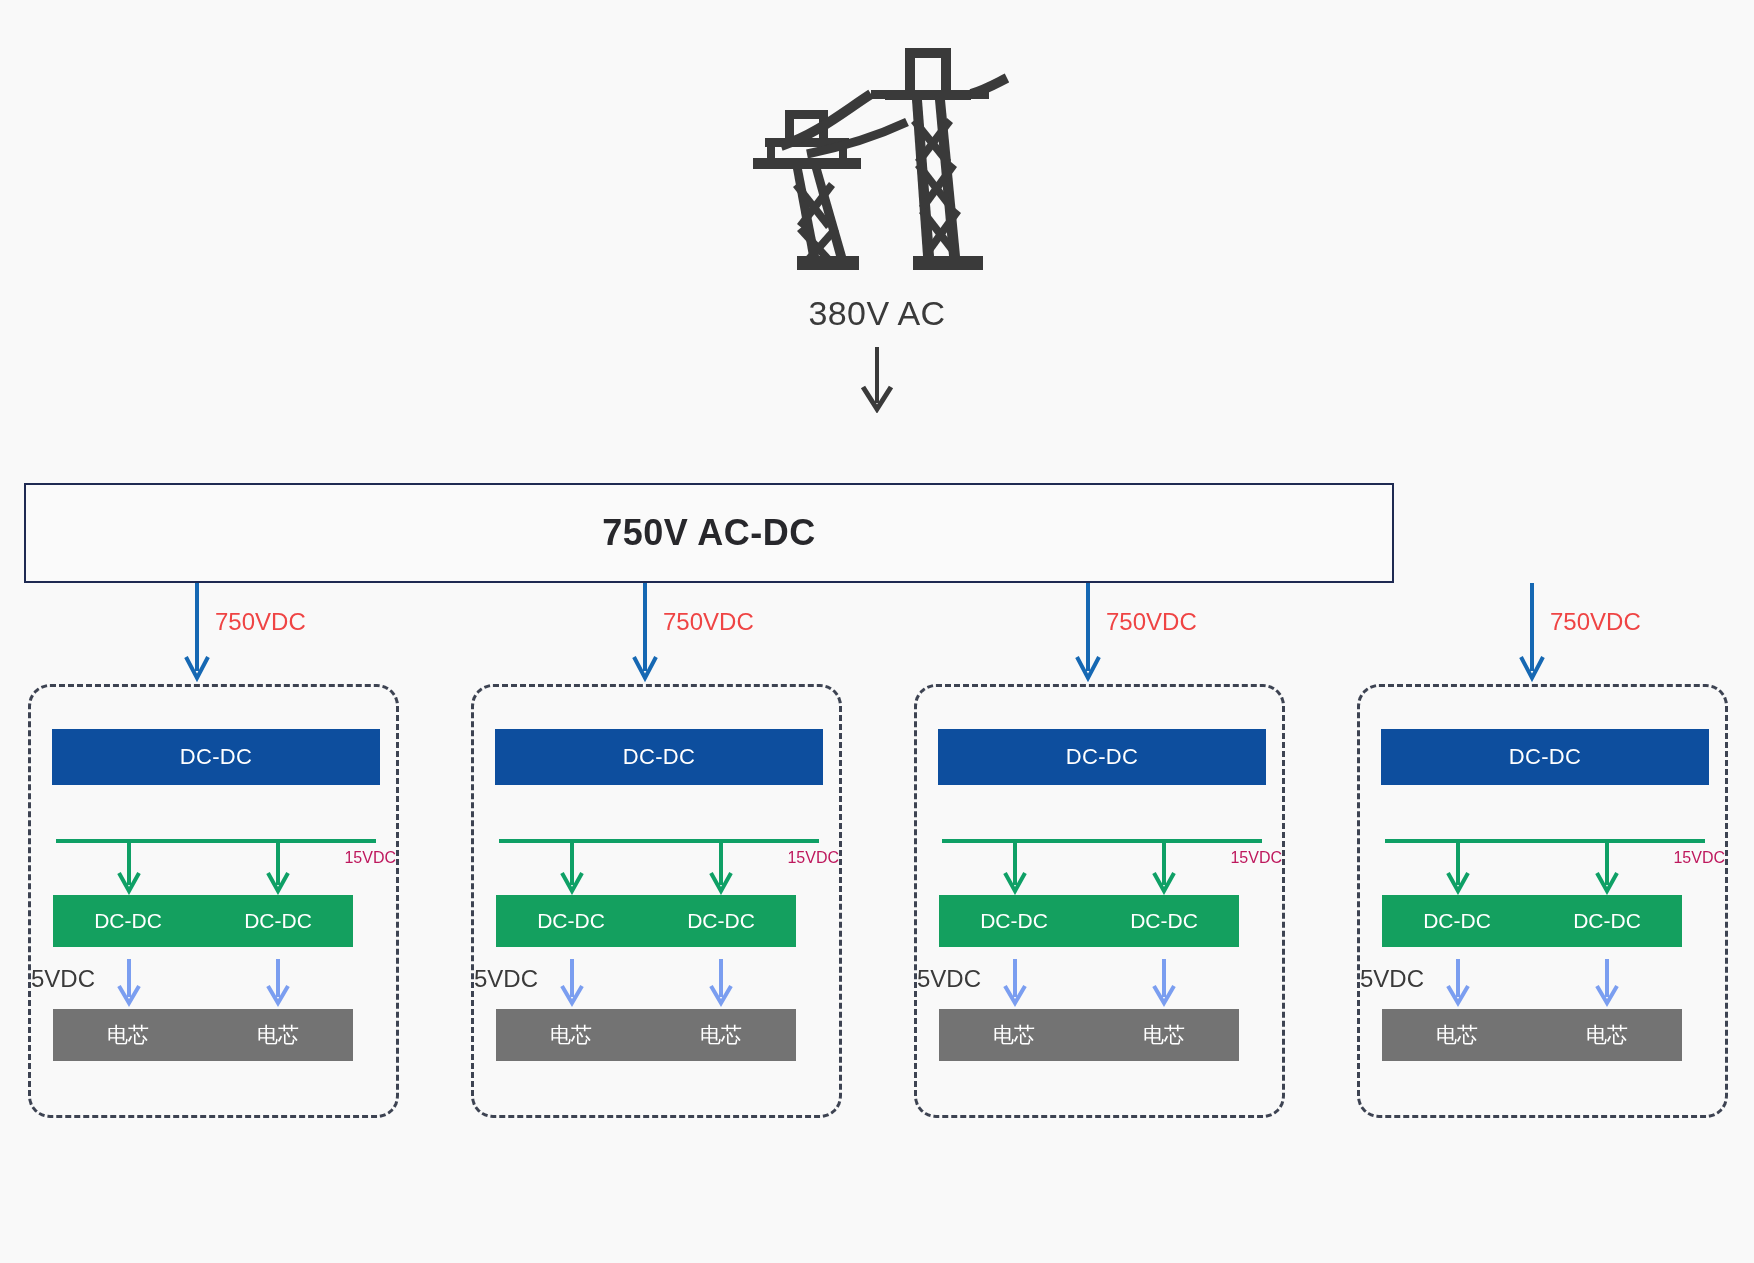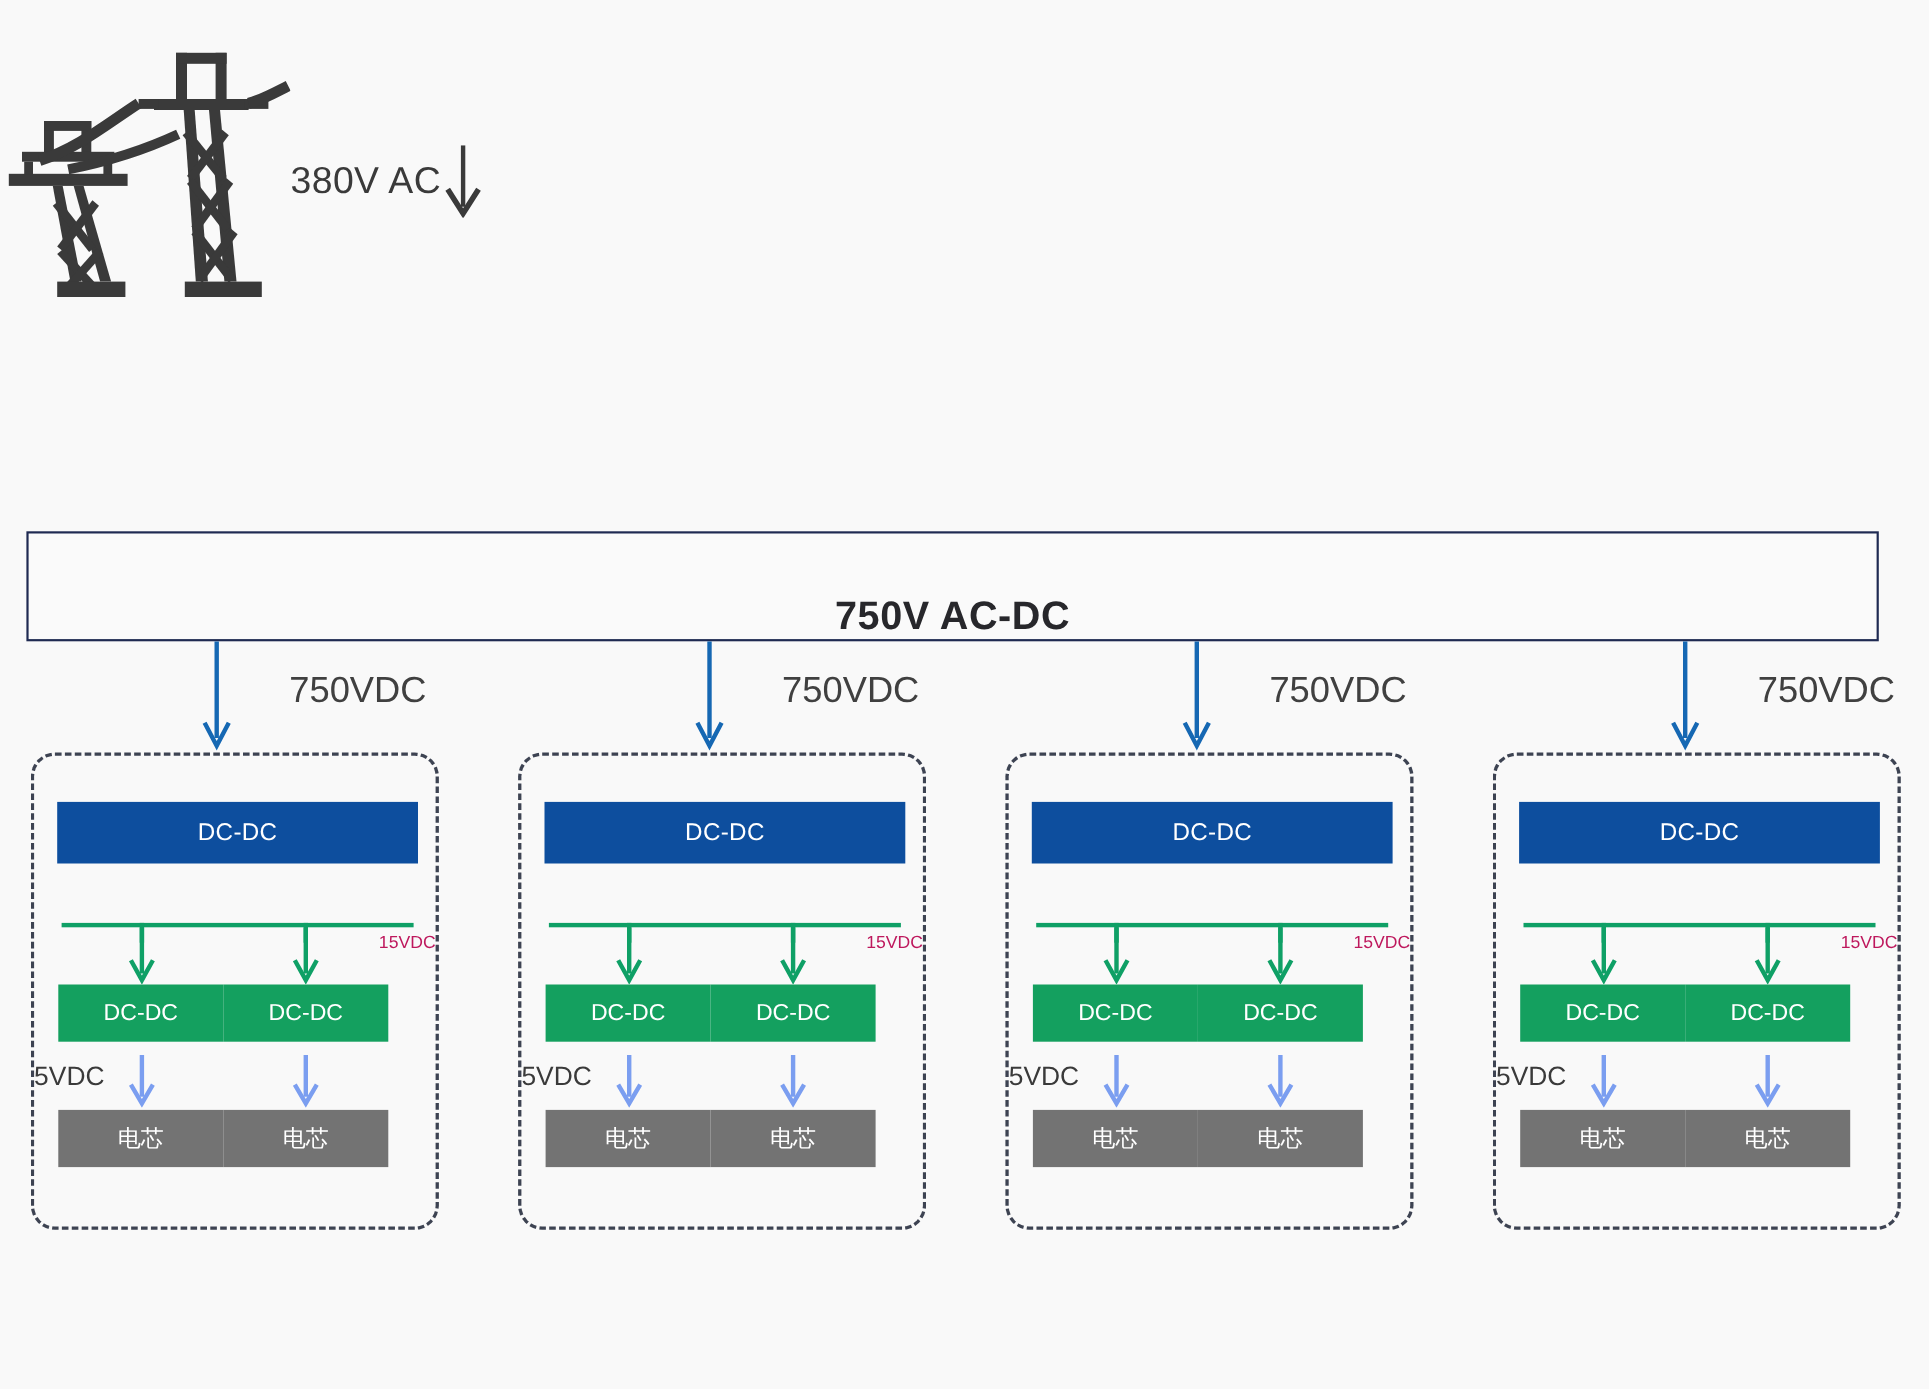--- a/index.html
+++ b/index.html
@@ -7,53 +7,53 @@
     width:1754px;height:1263px;
     background:#f9f9f9;
     font-family:"Liberation Sans","DejaVu Sans",sans-serif;
     position:relative;overflow:hidden;
   }
   .stage{position:absolute;inset:0;}
 
   
   .source{
     position:absolute;left:0;right:0;top:34px;
-    display:flex;align-items:center;
+    display:flex;flex-direction:column;align-items:center;
   }
   .tower-icon{width:264px;height:248px;display:block;}
   .source-label{
     margin-top:12px;
     font-size:34px;color:#3a3a3a;letter-spacing:.4px;
     font-weight:400;
   }
   .main-arrow{margin-top:14px;}
 
   
   .acdc-bar{
-    position:absolute;left:24px;top:483px;width:1684px;height:100px;
+    position:absolute;left:24px;top:483px;width:1370px;height:100px;
     box-sizing:border-box;
     border:2px solid #1f2a52;
     background:#fafafa;
-    display:flex;align-items:flex-end;justify-content:center;
+    display:flex;align-items:center;justify-content:center;
   }
   .acdc-title{font-size:36px;font-weight:700;color:#27272b;letter-spacing:.5px;}
 
   
   .feeders{
     position:absolute;left:0;top:583px;width:1754px;height:106px;
   }
   .feeder{
     position:absolute;top:0;width:438px;height:106px;
   }
   .feeder .farrow{
     position:absolute;left:182px;top:0;
   }
   .feeder .flabel{
     position:absolute;left:215px;top:25px;
-    font-size:33px;color:#404040;white-space:nowrap;margin-left:48px;
+    font-size:24px;color:#ef4444;white-space:nowrap;
   }
 
   
   .groups{
     position:absolute;left:0;top:668px;width:1754px;height:440px;
   }
   .group{
     position:absolute;top:16px;width:371px;height:434px;
     box-sizing:border-box;
     border:3px dashed #3d4352;

